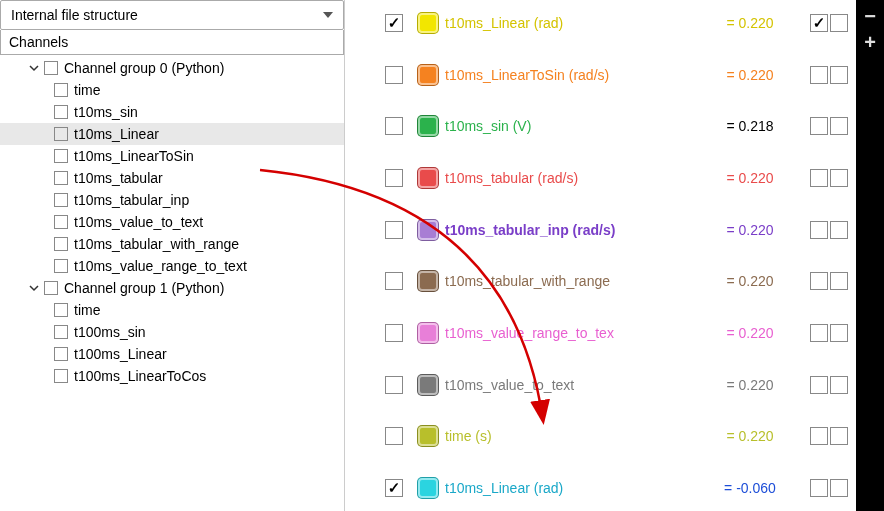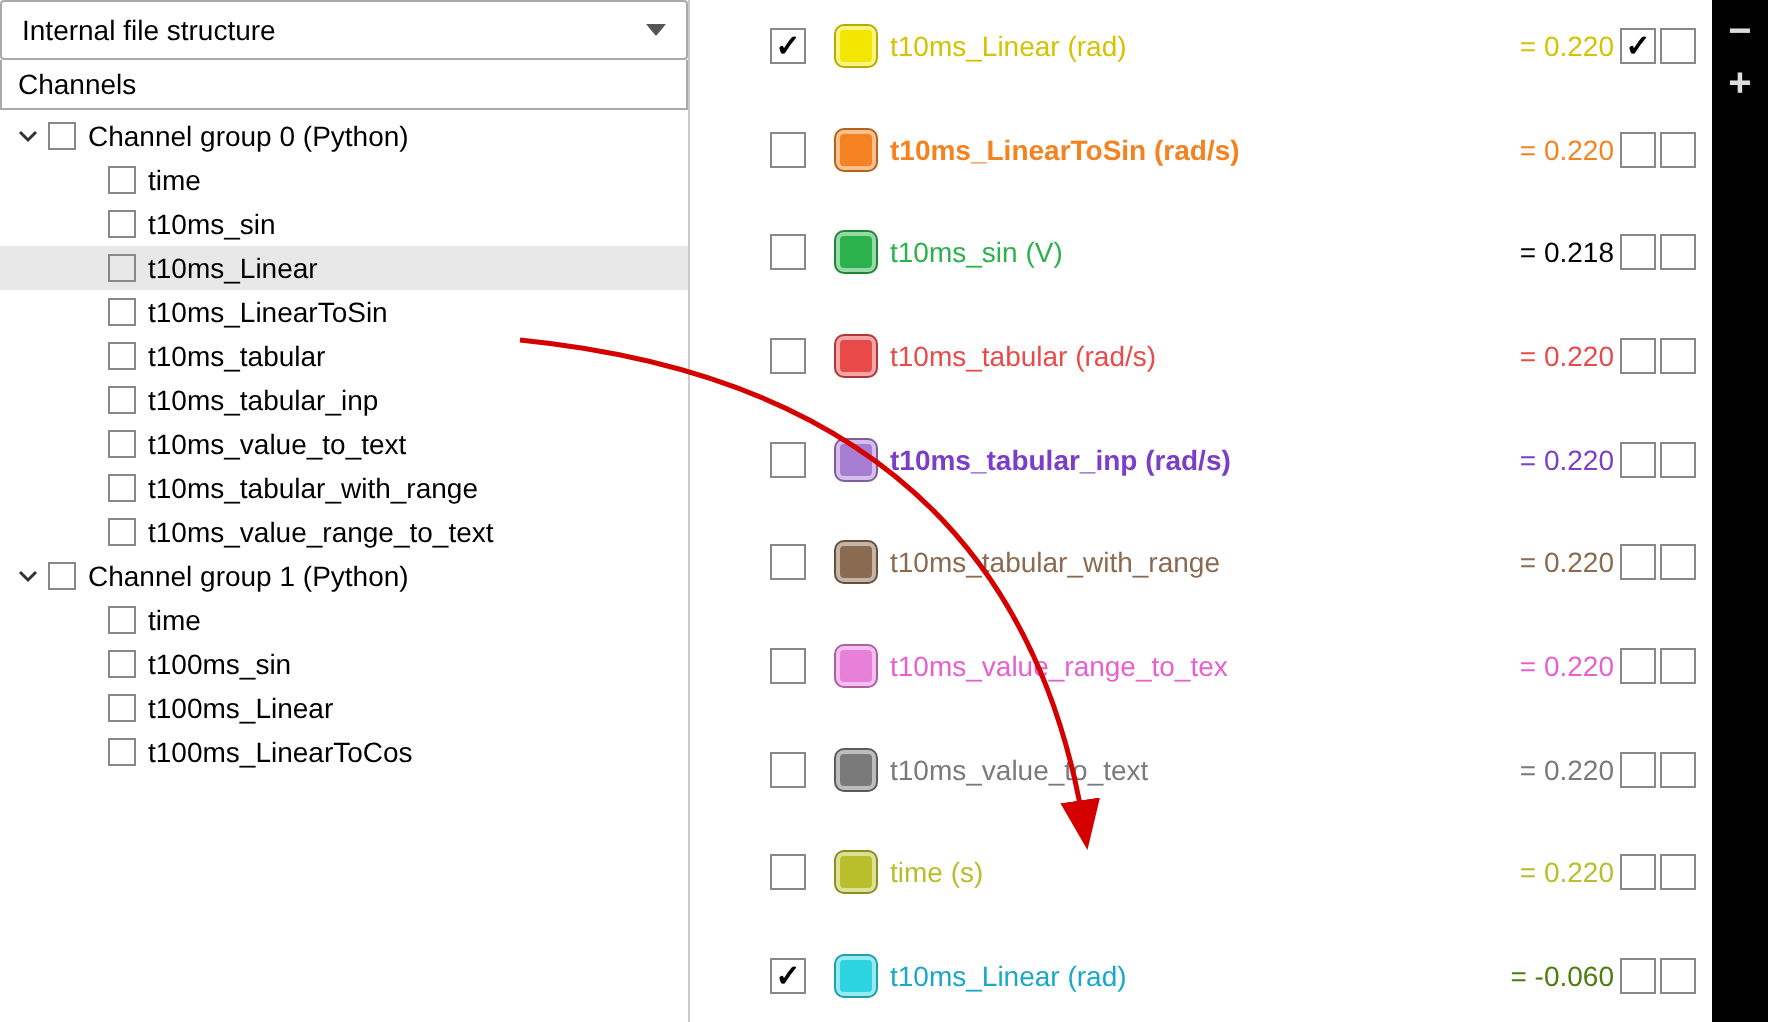--- a/index.html
+++ b/index.html
@@ -63,21 +63,21 @@
     cursor: pointer;
   }
   .tree-item .expander svg { display: block; }
   .tree-item .cb {
     width: 14px; height: 14px;
     border: 1px solid #888;
     margin-right: 6px;
     display: inline-block;
   }
   .tree-item .lbl { }
-  .indent1 { padding-left: 8px; }
+  .indent1 { padding-left: 8px; margin-left: 20px; }
   .indent2 { padding-left: 54px; }
 
   .right-panel {
     flex: 1;
     padding: 10px 8px 10px 40px;
     display: flex;
     flex-direction: column;
     gap: 26px;
     position: relative;
   }
@@ -109,22 +109,22 @@
     border: 1px solid rgba(0,0,0,0.25);
     box-shadow: inset 0 0 0 2px rgba(255,255,255,0.5);
   }
   .channel-row .name {
     flex: 1;
     white-space: nowrap;
     overflow: hidden;
   }
   .channel-row .value {
     width: 80px;
-    text-align: right;
-    margin-right: 1px;
+    text-align: center;
+    margin-right: 18px;
   }
   .channel-row .trailing-cb {
     width: 18px; height: 18px;
     border: 1px solid #888;
     display: inline-flex;
     align-items: center;
     justify-content: center;
     margin-left: 2px;
     background: #fff;
   }
@@ -244,21 +244,21 @@
       <span class="cb checked"></span>
       <span class="swatch" style="background: rgb(242, 230, 0);"></span>
       <span class="name" style="color: rgb(212, 195, 0);">t10ms_Linear (rad)</span>
       <span class="value" style="color: rgb(212, 195, 0);">= 0.220</span>
       <span class="trailing-cb checked"></span>
       <span class="trailing-cb"></span>
     </div>
     <div class="channel-row">
       <span class="cb"></span>
       <span class="swatch" style="background: rgb(245, 130, 32);"></span>
-      <span class="name" style="color: rgb(245, 130, 32); font-weight: bold;">t10ms_LinearToSin (rad/s)</span>
+      <span class="name" style="color: rgb(245, 130, 32);">t10ms_LinearToSin (rad/s)</span>
       <span class="value" style="color: rgb(245, 130, 32);">= 0.220</span>
       <span class="trailing-cb"></span>
       <span class="trailing-cb"></span>
     </div>
     <div class="channel-row">
       <span class="cb"></span>
       <span class="swatch" style="background: rgb(43, 178, 76);"></span>
       <span class="name" style="color: rgb(43, 178, 76);">t10ms_sin (V)</span>
       <span class="value" style="color: #000000;">= 0.218</span>
       <span class="trailing-cb"></span>
@@ -309,21 +309,21 @@
       <span class="swatch" style="background: rgb(184, 191, 43);"></span>
       <span class="name" style="color: rgb(184, 191, 43);">time (s)</span>
       <span class="value" style="color: rgb(184, 191, 43);">= 0.220</span>
       <span class="trailing-cb"></span>
       <span class="trailing-cb"></span>
     </div>
     <div class="channel-row">
       <span class="cb checked"></span>
       <span class="swatch" style="background: rgb(43, 212, 224);"></span>
       <span class="name" style="color: rgb(26, 168, 200);">t10ms_Linear (rad)</span>
-      <span class="value" style="color: #4d7c0f;">= -0.060</span>
+      <span class="value" style="color: #1d4ed8;">= -0.060</span>
       <span class="trailing-cb"></span>
       <span class="trailing-cb"></span>
     </div>
   </div>
 
 <div class="side-strip">
   <div>−</div>
   <div>+</div>
 </div>
 

